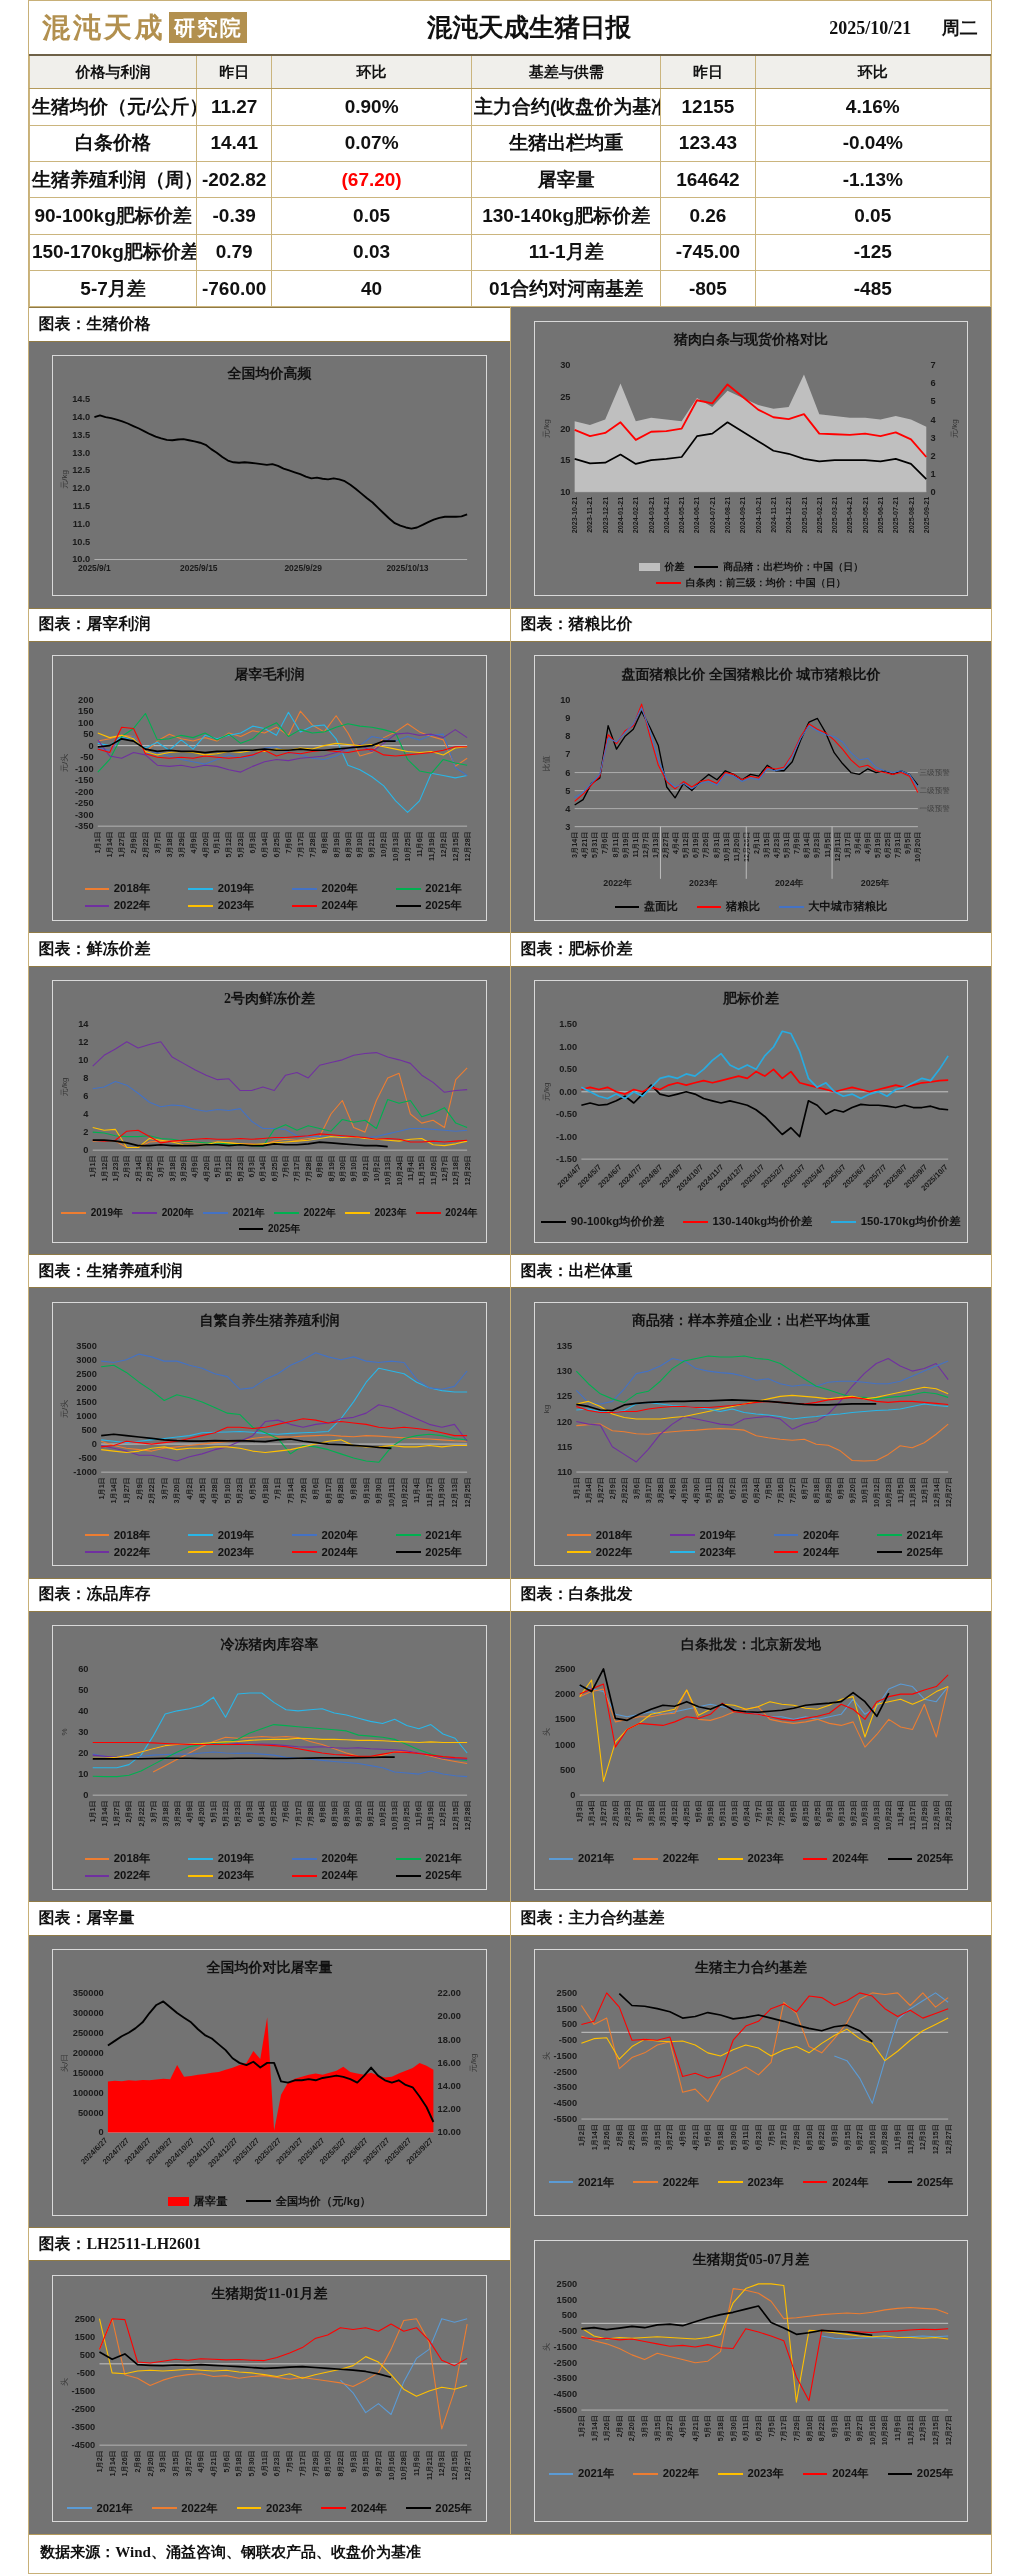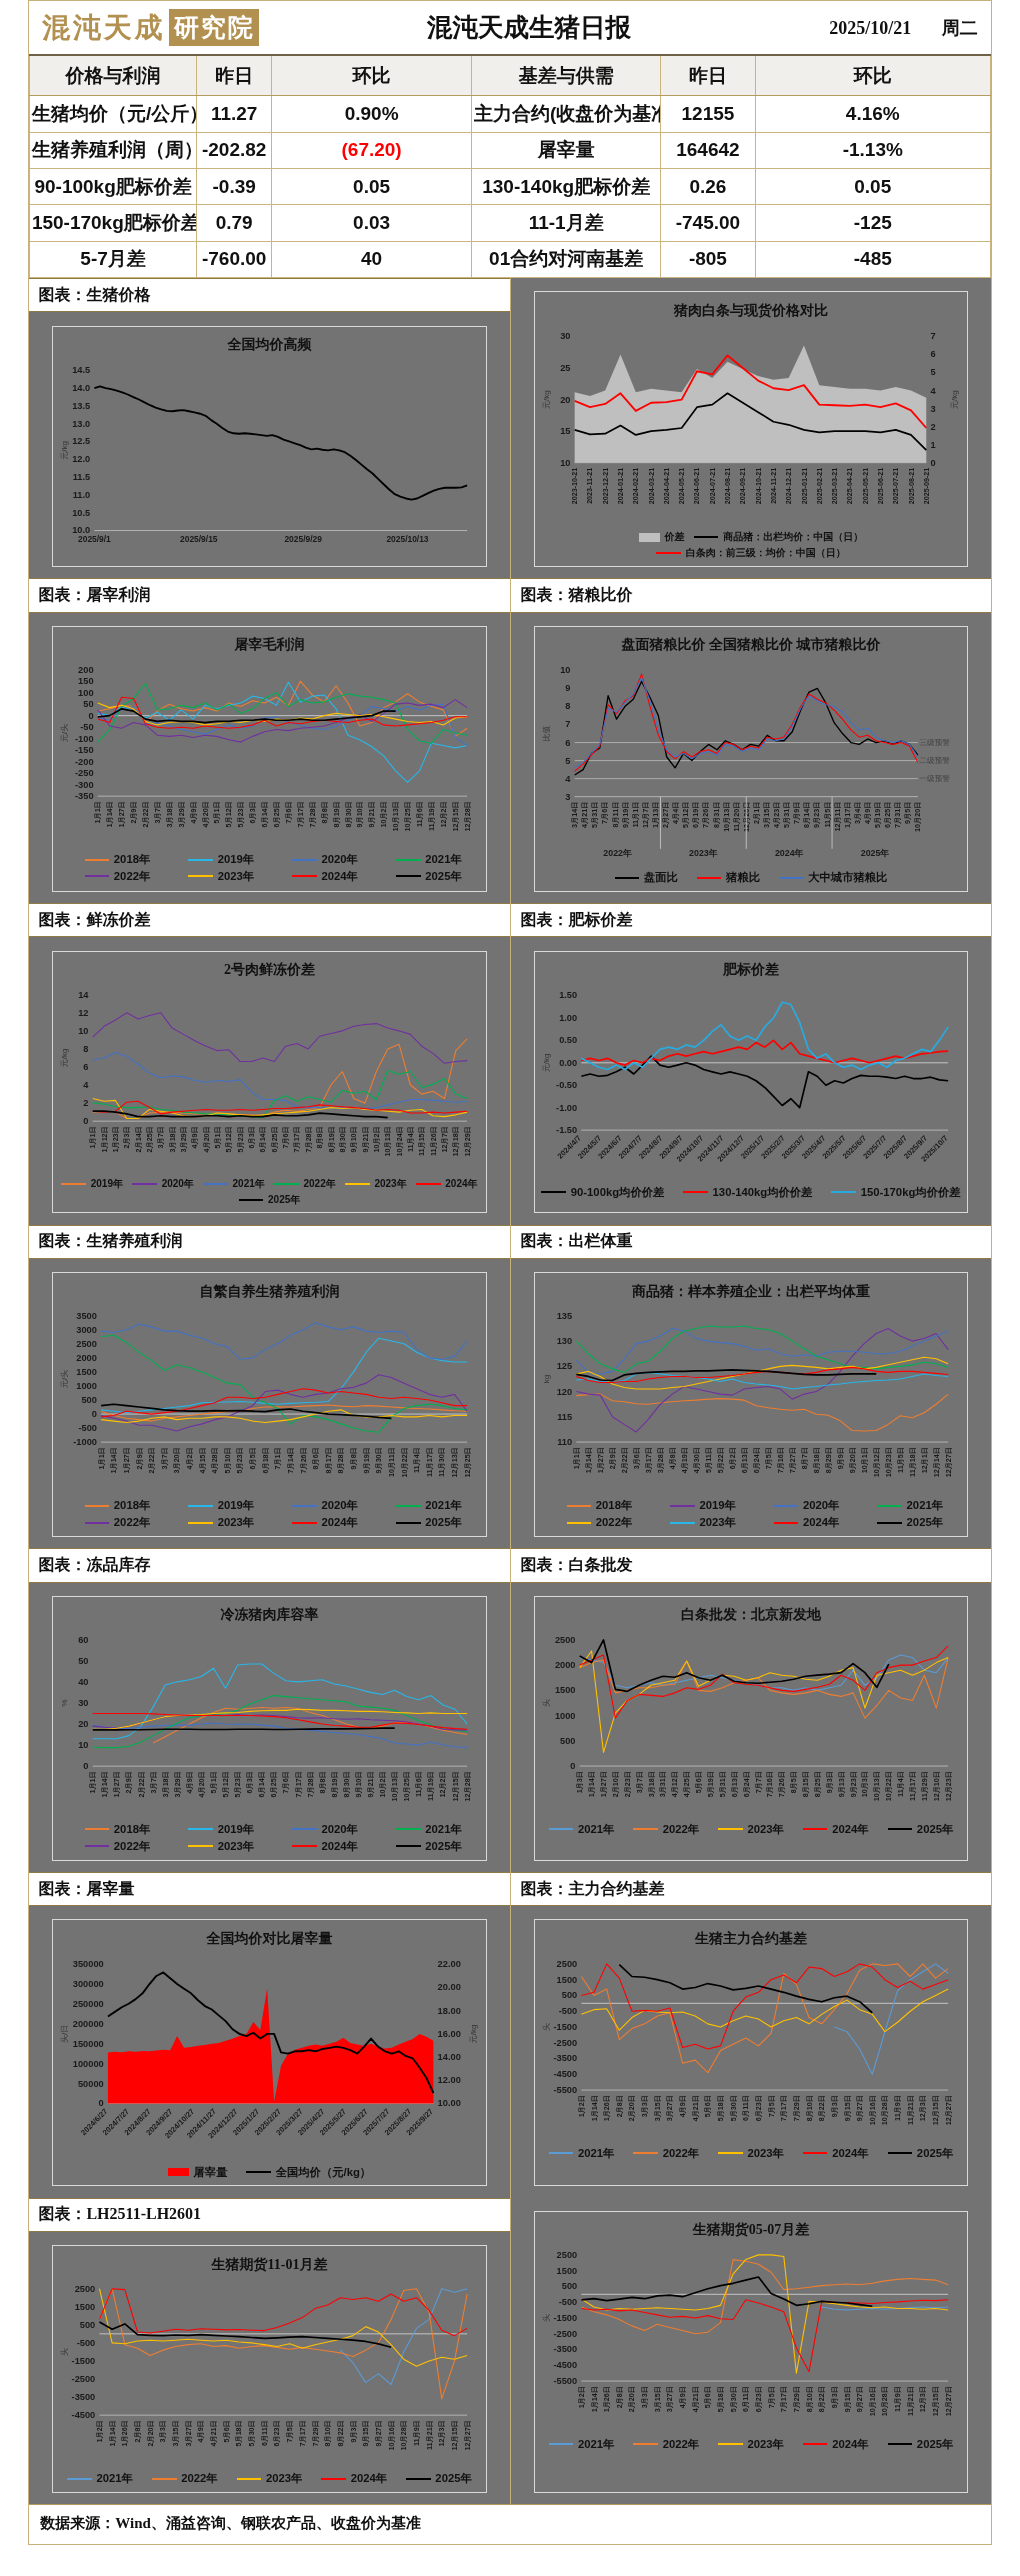--- a/index.html
+++ b/index.html
@@ -2,28 +2,28 @@
 <html style="font-size:15px"><head>
 <meta charset="utf-8">
 <style>
   html,body{margin:0;padding:0;background:#fff;}
   body{font-family:"Liberation Sans","DejaVu Sans",sans-serif;color:#111;}
   .page{width:964px;margin:0 auto;background:#fff;border:0.9px solid #c8b078;box-sizing:border-box;}
   
   .hdr{display:flex;align-items:center;height:53px;padding:0 13.2px;box-sizing:border-box;}
   .logo{display:flex;align-items:center;gap:3.8px;min-width:236px;}
   .logo1{font-family:"Liberation Serif","DejaVu Serif",serif;font-weight:bold;color:#b2904f;font-size:28px;letter-spacing:2.8px;}
-  .logo2{background:#b2904f;color:#fff;font-family:"Liberation Serif","DejaVu Serif",serif;font-weight:bold;font-size:25px;padding:1.9px 4.7px;letter-spacing:1.9px;}
+  .logo2{background:#b2904f;color:#fff;font-family:"Liberation Serif","DejaVu Serif",serif;font-weight:bold;font-size:21px;padding:1.9px 4.7px;letter-spacing:1.9px;}
   .title{flex:1;text-align:center;font-family:"Liberation Serif","DejaVu Serif",serif;font-weight:bold;font-size:25.5px;}
   .date{min-width:198px;text-align:right;font-weight:bold;font-size:18px;font-family:"Liberation Serif","DejaVu Serif",serif;}
   .date .wd{margin-left:26px;}
   
   table.summary{width:100%;border-collapse:collapse;table-layout:fixed;border-top:2.8px solid #6e6148;border-bottom:1.9px solid #b49a5c;}
   table.summary th,table.summary td{border:0.9px solid #cbb57e;text-align:center;font-weight:bold;padding:4.7px 1.9px;font-size:19px;overflow:hidden;white-space:nowrap;}
-  table.summary thead th{background:#f0efeb;font-size:19px;font-family:"Liberation Serif","DejaVu Serif",serif;border-bottom:1.9px solid #b49a5c;padding:6.6px 1.9px;}
+  table.summary thead th{background:#f0efeb;font-size:15px;font-family:"Liberation Serif","DejaVu Serif",serif;border-bottom:1.9px solid #b49a5c;padding:6.6px 1.9px;}
   td.red{color:#FF0000;}
   
   .crow{display:flex;align-items:stretch;}
   .ccell{width:50%;box-sizing:border-box;display:flex;flex-direction:column;background:#737373;}
   .ccell+.ccell{border-left:0.9px solid #c8b078;}
   .band{font-family:"Liberation Serif","DejaVu Serif",serif;font-weight:bold;font-size:16px;padding:5.7px 9.4px;border-top:1.9px solid #8f7a46;border-bottom:1.9px solid #8f7a46;background:#fff;}
   .chartbox{flex:1;margin:13.2px 23px 11.3px 23px;border:0.9px solid #d9d9d9;padding:7.6px 5.7px 5.7px 5.7px;display:flex;flex-direction:column;}
   .ctitle{text-align:center;font-family:"Liberation Serif","DejaVu Serif",serif;font-weight:bold;font-size:14px;margin:1.9px 0 3.8px 0;}
   svg{display:block;}
   svg text{font-family:"Liberation Sans","DejaVu Sans",sans-serif;}
@@ -75,20 +75,28 @@
     <tbody>
         <tr>
           <td>生猪均价（元/公斤）</td>
           <td>11.27</td>
           <td>0.90%</td>
           <td>主力合约(收盘价为基准)</td>
           <td>12155</td>
           <td>4.16%</td>
         </tr>
         <tr>
+          <td>白条价格</td>
+          <td>14.41</td>
+          <td>0.07%</td>
+          <td>生猪出栏均重</td>
+          <td>123.43</td>
+          <td>-0.04%</td>
+        </tr>
+        <tr>
           <td>生猪养殖利润（周）</td>
           <td>-202.82</td>
           <td class="red">(67.20)</td>
           <td>屠宰量</td>
           <td>164642</td>
           <td>-1.13%</td>
         </tr>
         <tr>
           <td>90-100kg肥标价差</td>
           <td>-0.39</td>

